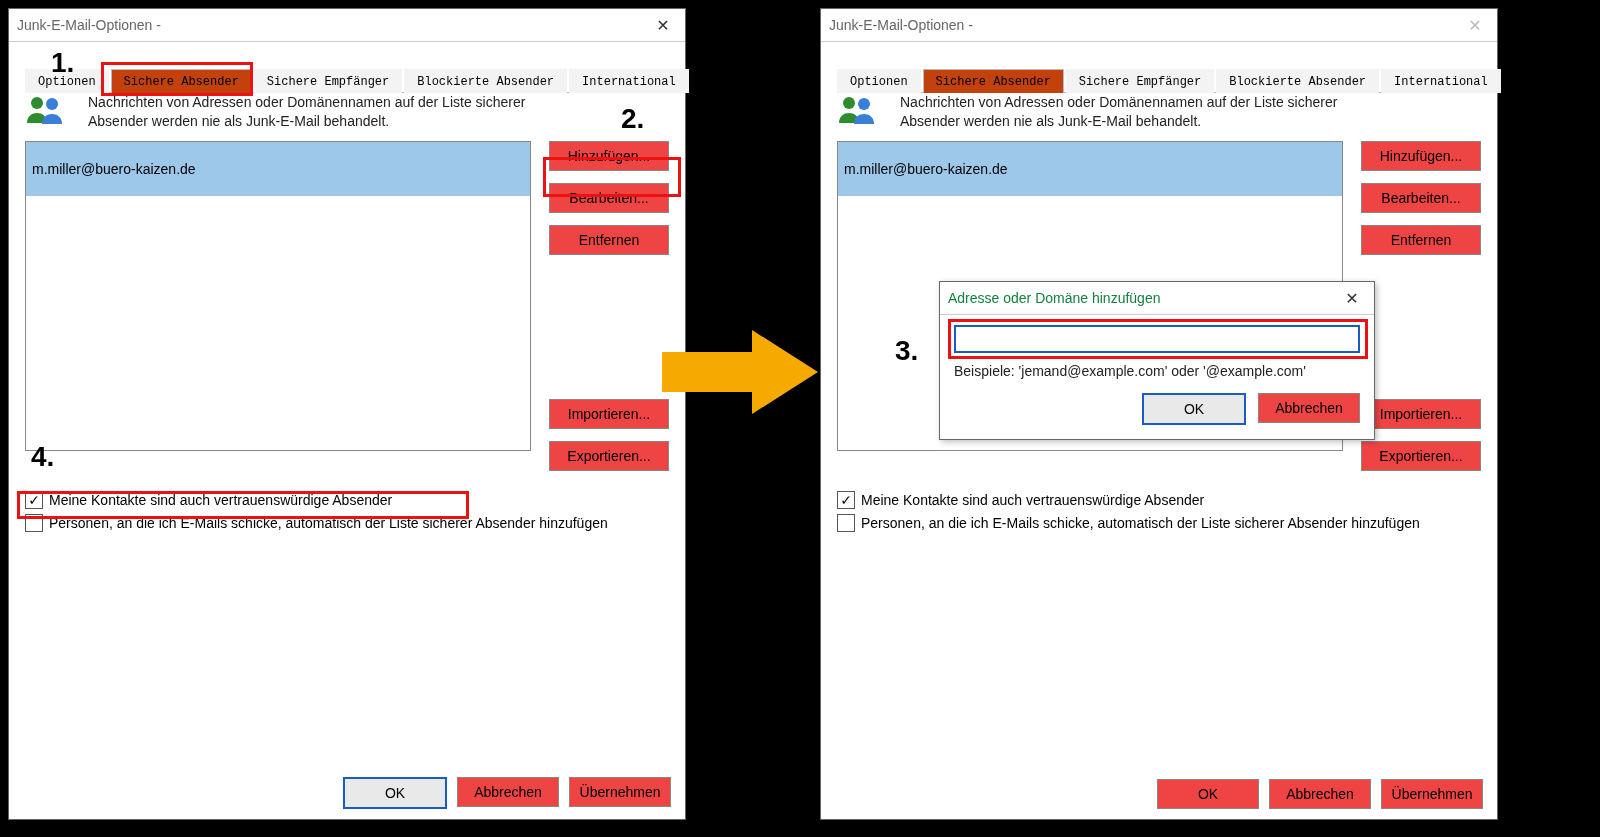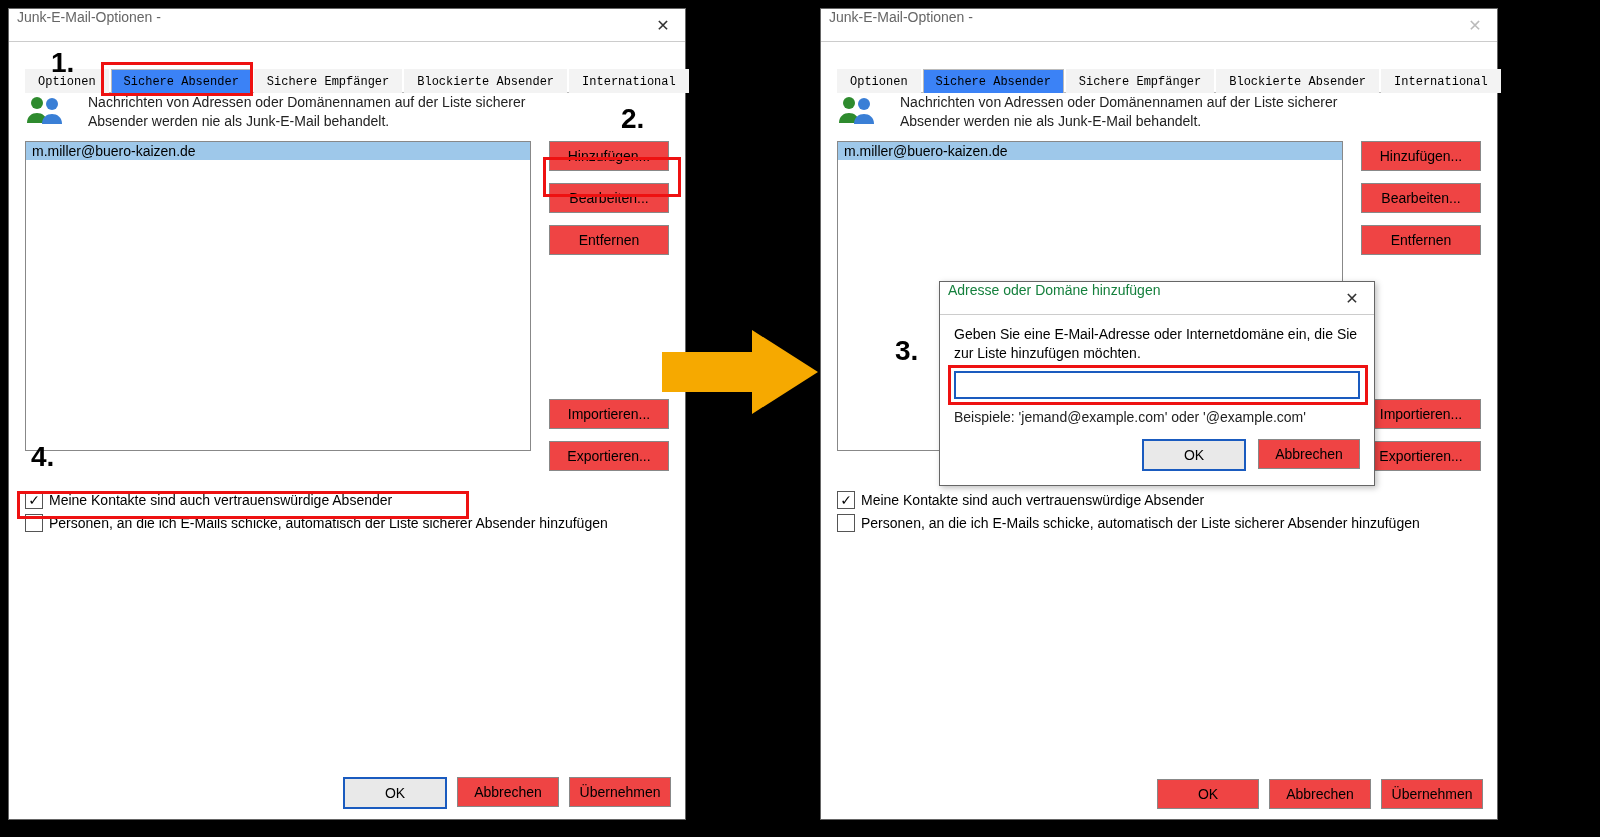--- a/index.html
+++ b/index.html
@@ -3,37 +3,37 @@
 <meta charset="utf-8">
 <style>
   html,body{margin:0;padding:0;font-family:"Segoe UI",Tahoma,sans-serif;font-size:14px;background:#000;}
   .stage{position:relative;width:1600px;height:837px;background:#000;}
 
   
   .dialog{position:absolute;width:678px;height:812px;background:#fff;border:1px solid #666;box-sizing:border-box;}
   .dialog.left{left:8px;top:8px;}
   .dialog.right{left:820px;top:8px;}
 
-  .title-bar{display:flex;align-items:flex-start;height:32px;border-bottom:1px solid #ccc;}
+  .title-bar{display:flex;align-items:center;height:32px;border-bottom:1px solid #ccc;}
   .title-text{flex:1;padding-left:8px;color:#666;font-size:14px;}
   .close{width:44px;height:32px;display:flex;align-items:center;justify-content:center;font-size:16px;color:#333;}
   .close.dim{color:#bbb;}
 
   .tab-strip{display:flex;align-items:flex-end;height:32px;margin-top:6px;border-bottom:1px solid #bbb;}
   .tab{padding:5px 12px 4px 12px;border:1px solid transparent;border-bottom:none;position:relative;top:1px;background:#f3f3f3;margin-right:2px;white-space:nowrap;font-size:12px;font-family:Liberation Mono, monospace;}
-  .tab.active{background:#3b82f6;border-color:#bbb;}
+  .tab.active{background:#c2410c;border-color:#bbb;}
   .content{position:relative;padding:12px 16px 16px 16px;}
 
   .desc-row{display:flex;align-items:flex-start;gap:23px;margin-bottom:10px;}
   .people-icon svg{display:block;}
   .desc-text{color:#222;line-height:1.35;max-width:440px;}
 
   .list-area{display:flex;align-items:flex-start;gap:18px;}
   .list-box{width:506px;height:310px;border:1px solid #888;background:#fff;box-sizing:border-box;padding:0;overflow:hidden;}
-  .list-item{background:#9ec8ea;color:#000;padding:1px 6px;font-size:14px;}
+  .list-item{background:#9ec8ea;color:#000;padding:19px 6px;font-size:14px;}
   .side-btns{display:flex;flex-direction:column;gap:12px;width:118px;}
   .btn{display:flex;align-items:center;justify-content:center;height:28px;border:1px solid #888;background:#ef4444;font-size:14px;}
   .btn.wide{width:118px;}
   .btn.primary{border:2px solid #1a5bbf;background:#e9e9e9;}
 
   .checks{margin-top:20px;}
   .check-row{display:flex;align-items:flex-start;gap:6px;margin-bottom:4px;}
   .check{width:16px;height:16px;border:1px solid #555;display:flex;align-items:center;justify-content:center;font-size:14px;line-height:1;}
   .check-label{line-height:1.35;max-width:600px;}
 
@@ -196,21 +196,20 @@
     </div>
 
     <div class="anno" style="left:74px;top:326px;">3.</div>
 
     <div class="modal">
       <div class="title-bar">
         <div class="title-text" style="color:#15803d;">Adresse oder Domäne hinzufügen</div>
         <div class="close">✕</div>
       </div>
       <div class="modal-body">
-        <div class="modal-instr">Geben Sie eine E-Mail-Adresse oder Internetdomäne ein, die Sie zur Liste hinzufügen möchten.</div>
         <div style="position:relative;">
           <input class="modal-input" type="text" style="">
           <div class="red-box" style="left:-6px;top:-6px;width:420px;height:40px;"></div>
         </div>
         <div class="modal-example">Beispiele: 'jemand@example.com' oder '@example.com'</div>
         <div class="modal-btns">
           <div class="btn primary">OK</div>
           <div class="btn">Abbrechen</div>
         </div>
       </div>

